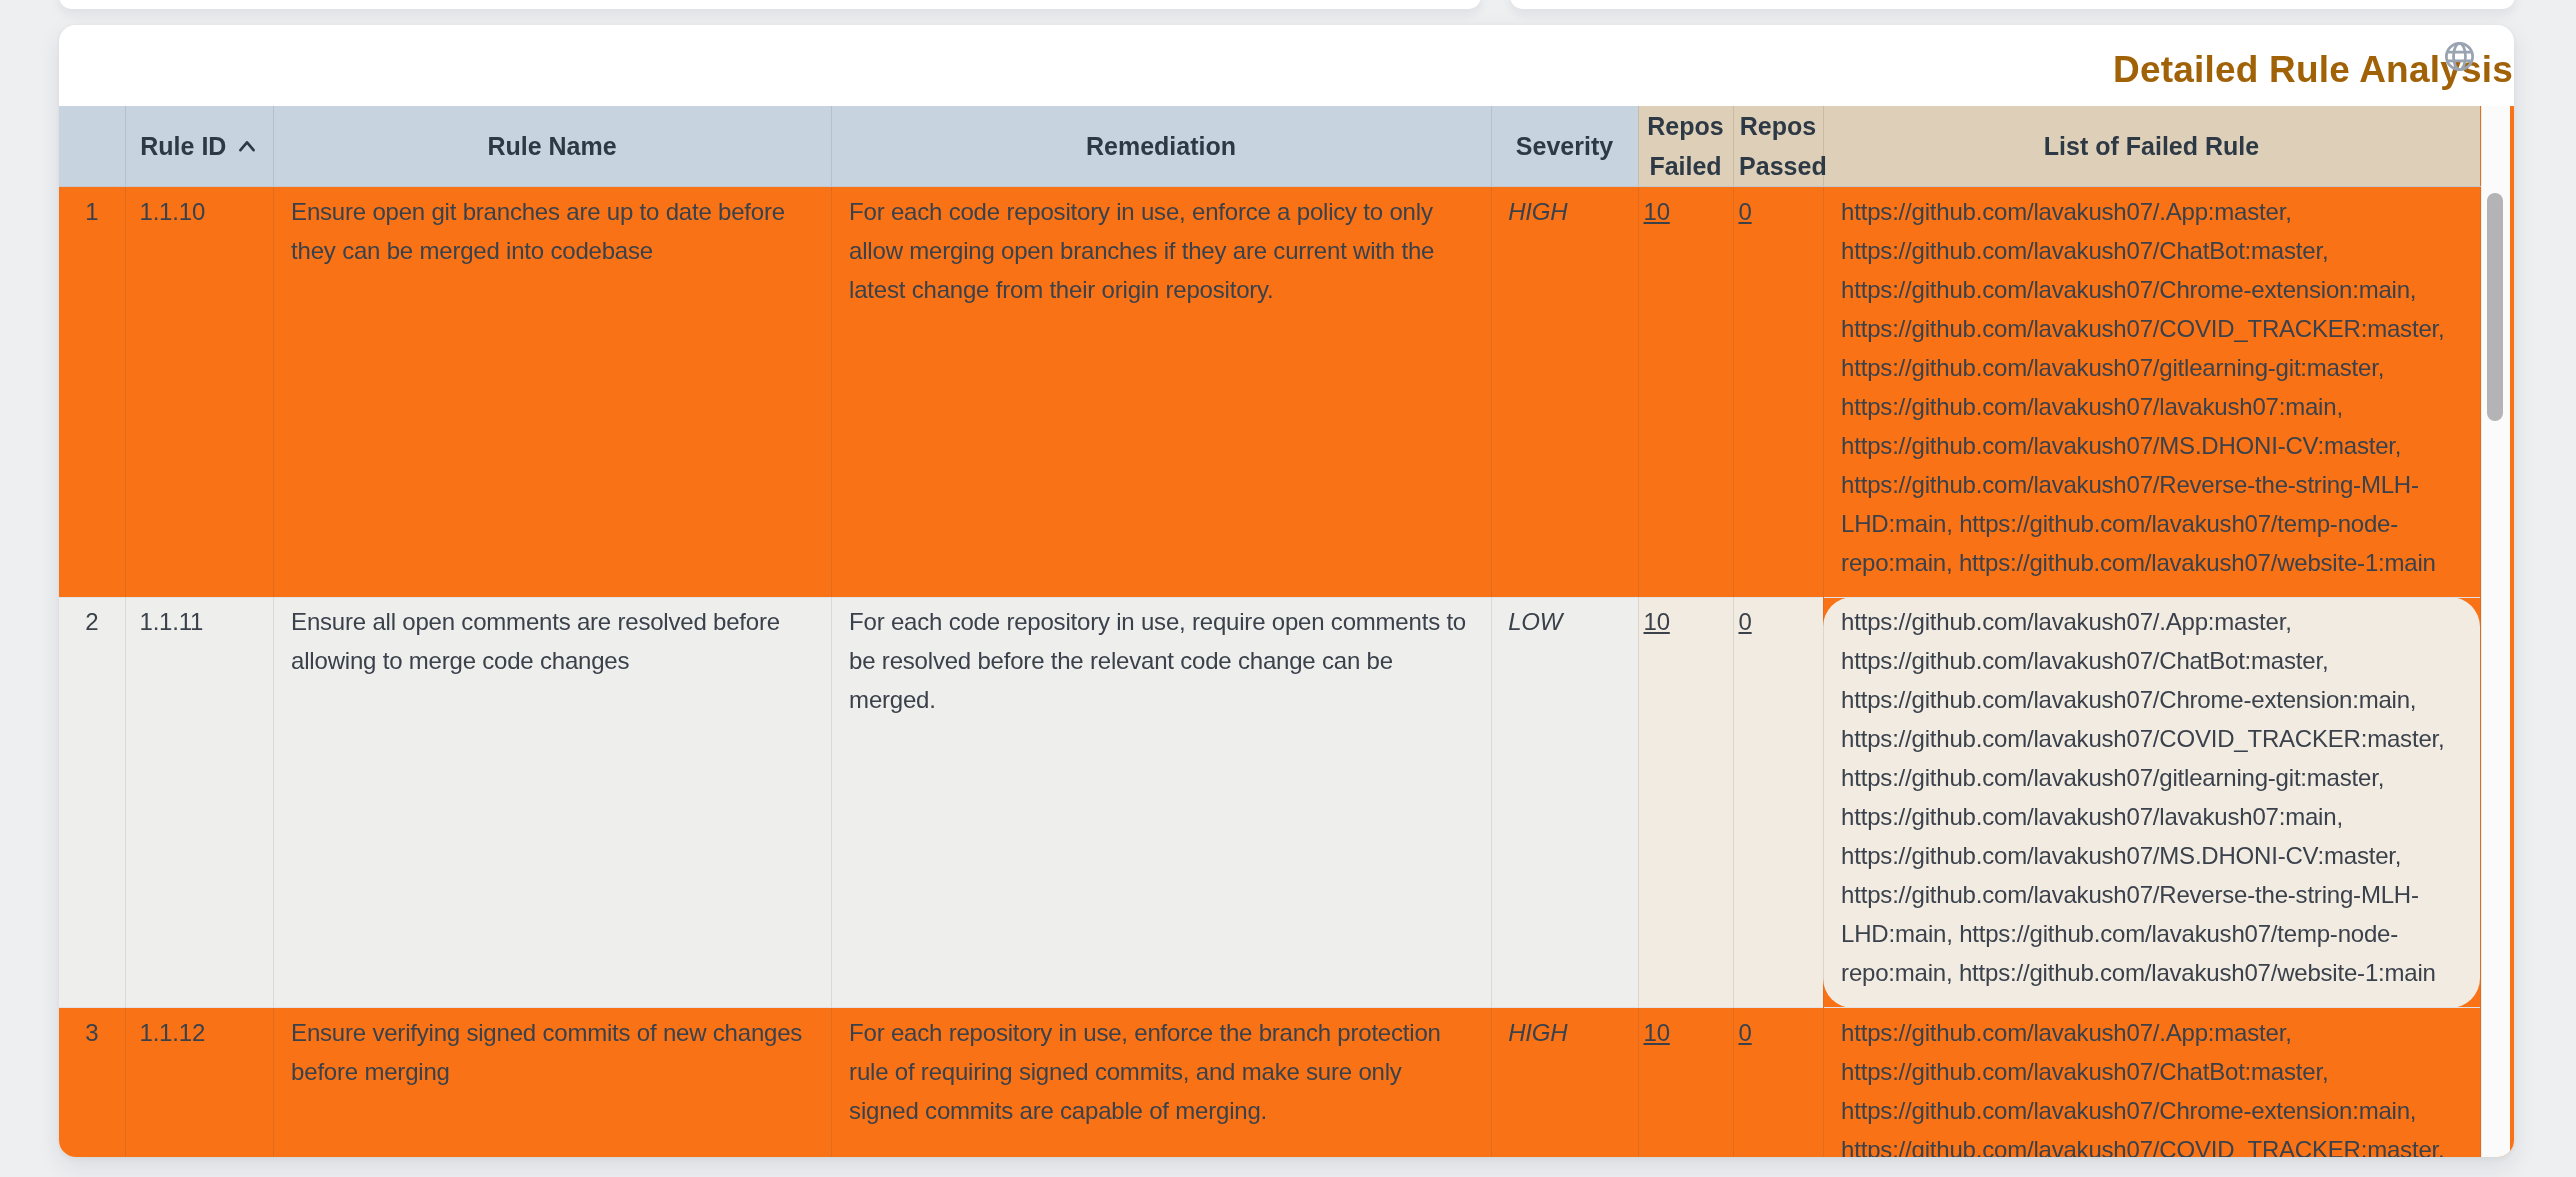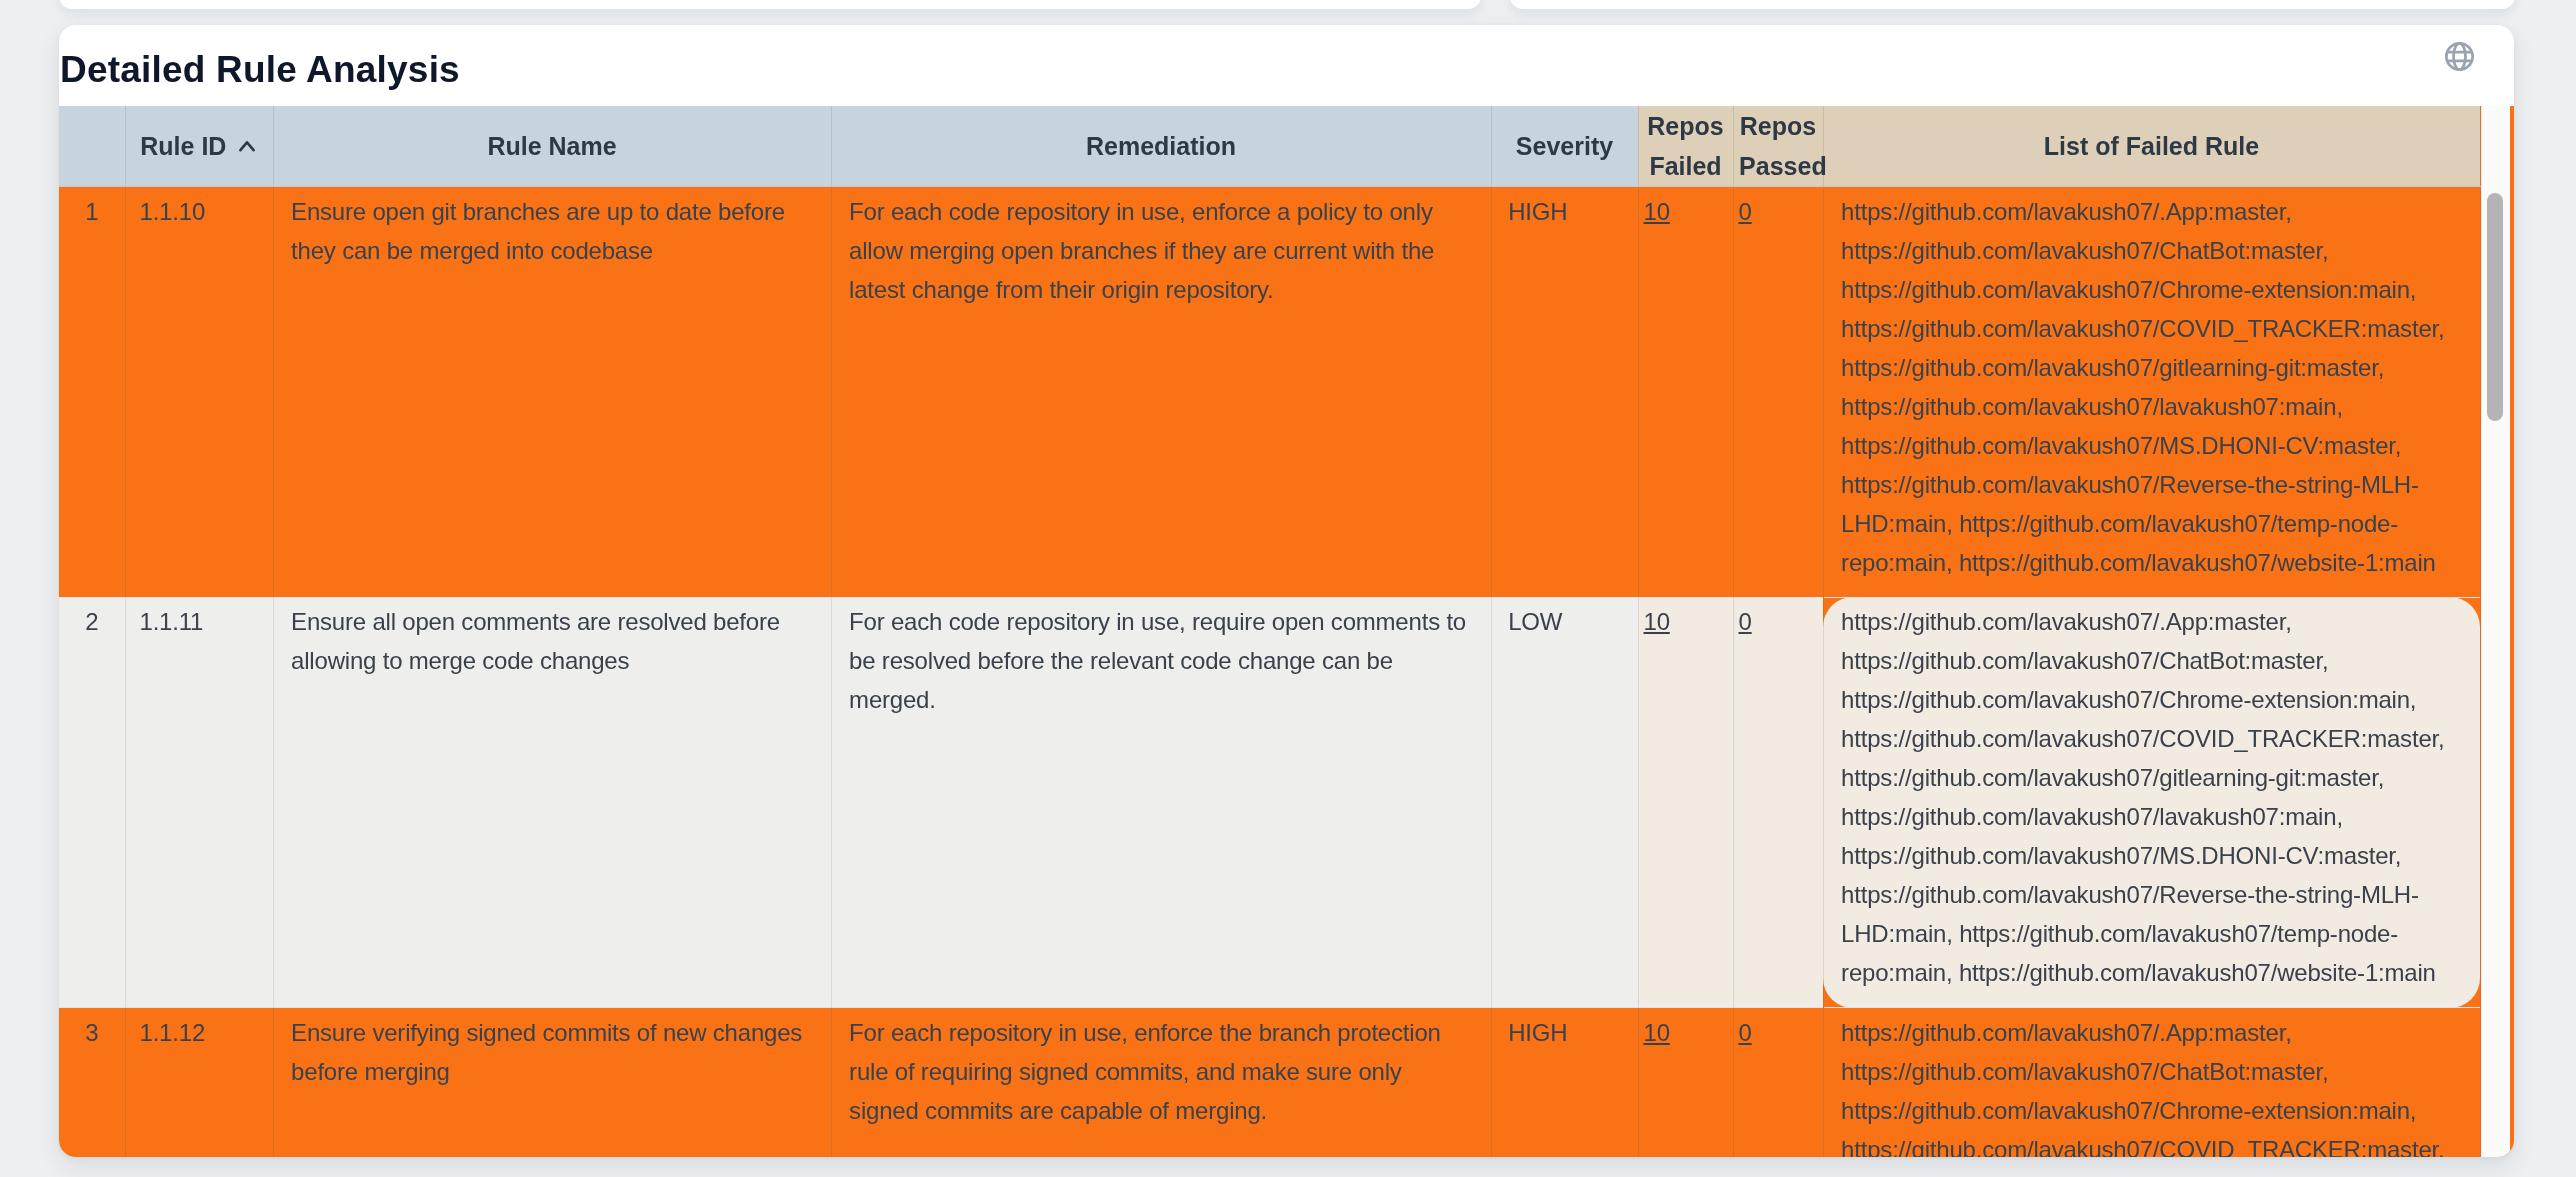--- a/index.html
+++ b/index.html
@@ -13,22 +13,22 @@
   .top-card{position:absolute;top:-16.7px;height:26px;background:#ffffff;border-radius:13px;
     box-shadow:0 5.6px 11px rgba(30,40,60,0.07);}
   .top-card.left{left:59px;width:1422px;}
   .top-card.right{left:1510px;width:1005px;}
 
   
   .main-card{position:absolute;left:59px;top:25px;width:2455px;height:1132px;background:#ffffff;
     border-radius:16.7px;box-shadow:0 9.3px 24px rgba(30,40,60,0.09),0 1.9px 5.6px rgba(30,40,60,0.05);
     overflow:hidden;}
   .card-title-row{position:relative;height:81px;}
-  .card-title-row h1{margin:1px;text-align:left;line-height:87px;font-size:37px;font-weight:700;
-    color:#0f172a;letter-spacing:0.2px;}
+  .card-title-row h1{margin:1px;text-align:right;line-height:87px;font-size:37px;font-weight:700;
+    color:#a16207;letter-spacing:0.2px;}
   .globe{position:absolute;top:13px;right:37px;width:35px;height:35px;cursor:pointer;}
 
   
   .table-viewport{position:absolute;top:81px;left:0;right:0;bottom:0;overflow:hidden;background:#f97316;}
   table{width:2421px;border-collapse:collapse;table-layout:fixed;}
   thead th{height:79px;background:#c7d3df;color:#2e3946;font-size:25px;font-weight:700;
     text-align:center;vertical-align:middle;line-height:40px;padding:0 5.6px;
     border-right:0.9px solid rgba(70,80,95,0.14);border-bottom:0.9px solid #c2c8d0;}
   thead th.beige-col{background:#ddcfb8;border-right-color:rgba(120,100,70,0.18);}
   thead th .sort-wrap{display:inline-flex;align-items:center;gap:9.3px;cursor:pointer;}
@@ -37,21 +37,21 @@
     letter-spacing:-0.2px;
     padding:4.6px 16.7px 15px 17.6px;
     border-right:0.9px solid rgba(60,66,76,0.12);}
   tbody tr + tr td{border-top:0.9px solid #dfe2e6;}
   tbody tr:first-child td{border-top:0.9px solid #c9ced6;}
   tbody tr:nth-child(even) td{background:#eeeeec;}
   tbody tr:nth-child(even) td.beige-col{background:#f1ebe2;}
 
   td.col-index{text-align:center;padding-left:3.7px;padding-right:3.7px;}
   td.col-ruleid{padding-left:14px;}
-  td.col-severity{padding-left:16.7px;}
+  td.col-severity{padding-left:16.7px;font-style:italic;}
   td.col-failed, td.col-passed{text-align:left;padding-left:5px;padding-right:3.7px;text-decoration:underline;}
   td.col-list{padding-right:9.3px;overflow-wrap:break-word;word-break:break-word;border-radius:30px;}
 
   
   .scrollbar-track{position:absolute;top:0;bottom:0;left:2422px;width:28px;background:#fbfbfb;
     border-left:0.9px solid #ececec;cursor:pointer;}
   .scrollbar-thumb{position:absolute;left:4.6px;top:87px;width:16.7px;height:228px;border-radius:9.3px;
     background:#b4b4b6;cursor:grab;}
 </style>
 </head>

